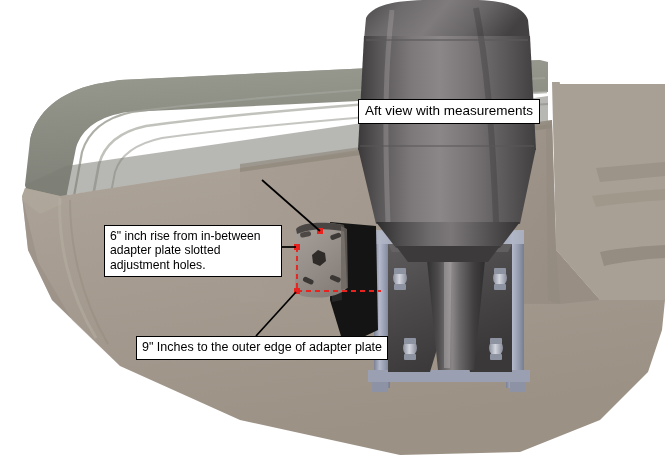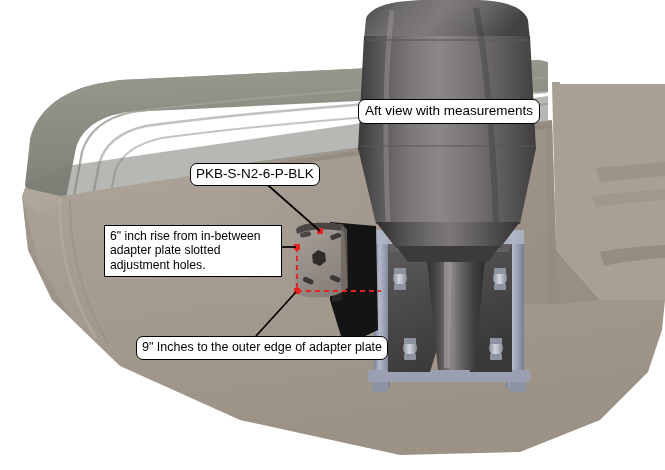--- a/index.html
+++ b/index.html
@@ -23,21 +23,21 @@
     background: #ffffff;
     border: 1px solid #000000;
     color: #000000;
     font-family: "Liberation Sans", sans-serif;
     font-size: 12.5px;
     line-height: 1.18;
     padding: 2px 4px 3px 4px;
     white-space: pre-line;
     box-sizing: border-box;
   }
-  .callout.single { white-space: nowrap; border-radius: 7px; }
+  .callout.single { white-space: nowrap; }
 
   #callout-aft {
     left: 358px; top: 99px;
     font-size: 13.5px;
     padding: 3px 6px 4px 6px;
   }
   #callout-part {
     left: 190px; top: 163px;
     font-size: 13.5px;
     padding: 2px 5px 3px 5px;
@@ -311,19 +311,18 @@
       <path d="M 262,180 L 320,231" stroke="#000000" stroke-width="1.7" fill="none"></path>
 
       <path d="M 282,247 L 296,247" stroke="#000000" stroke-width="1.7" fill="none"></path>
 
       <path d="M 256,336 L 296,292" stroke="#000000" stroke-width="1.7" fill="none"></path>
     </g>
   </svg>
 
   <div class="callout single" id="callout-aft">Aft view with measurements</div>
 
-  <div class="callout single" id="callout-part">PKB-S-N2-6-P-BLK</div>
 
   <div class="callout" id="callout-rise">6" inch rise from in-between adapter plate slotted adjustment holes.</div>
 
   <div class="callout single" id="callout-outer">9" Inches to the outer edge of adapter plate</div>
 
 </div>
 
 </body></html>

